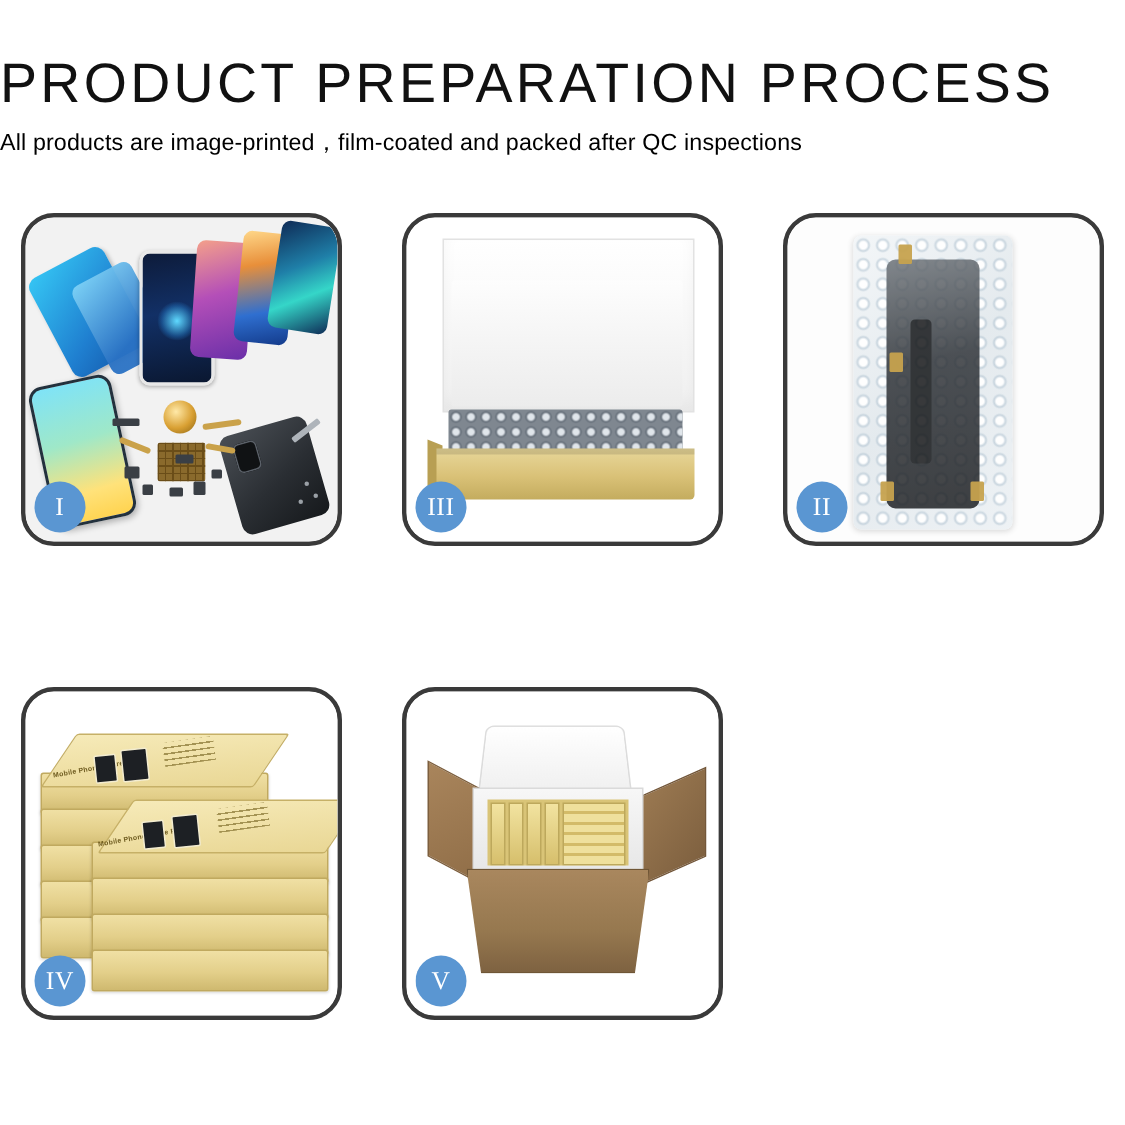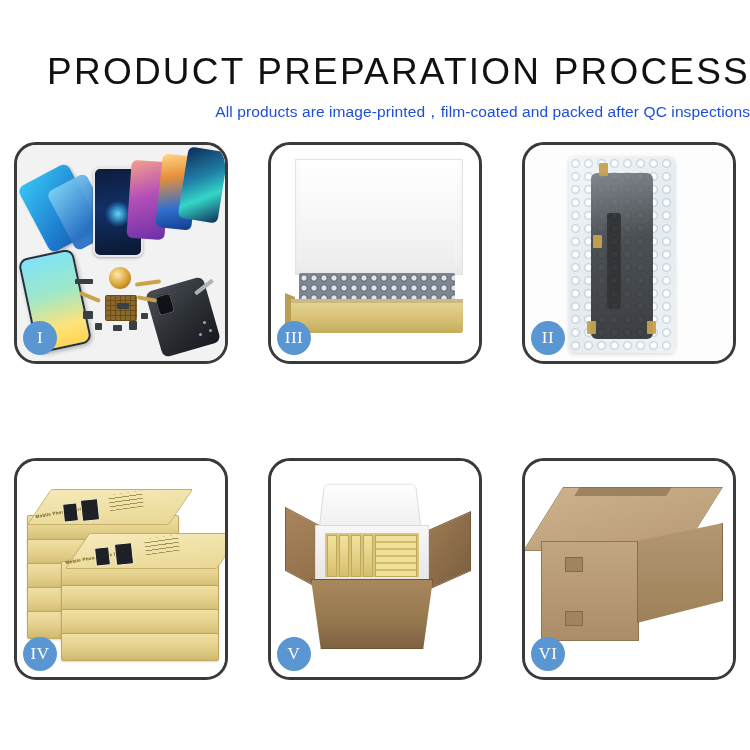--- a/index.html
+++ b/index.html
@@ -4,33 +4,33 @@
 <style>
   html,body{margin:0;padding:0;}
   body{
     width:750px;height:750px;
     background:#ffffff;
     font-family:"Liberation Sans", sans-serif;
     overflow:hidden;
     position:relative;
   }
   .header{
-    position:absolute;top:34px;left:0;width:750px;text-align:right;margin-top:16px;
+    position:absolute;top:34px;left:0;width:750px;text-align:left;
   }
   .title{
     font-size:37px;
     letter-spacing:2.2px;
     color:#111111;
     font-weight:400;
     line-height:44px;
     white-space:nowrap;
   }
   .subtitle{
     font-size:15.5px;
-    color:#1d4ed8;
+    color:#000000;
     letter-spacing:.1px;
     margin-top:8px;
     line-height:20px;
     white-space:nowrap;
   }
   .grid{
     position:absolute;
     top:142px;left:14px;
     width:722px;
     display:grid;
@@ -419,25 +419,14 @@
           <i></i>
           <i></i>
           <i></i>
           <span class="flat"></span>
       </div>
       <div class="c5-body"></div>
     </div>
     <div class="badge">V</div>
   </div>
 
-  <div class="panel">
-    <div class="panel-inner p6">
-      <div class="c6-top"></div>
-      <div class="c6-seam"></div>
-      <div class="c6-front"></div>
-      <div class="c6-side"></div>
-      <div class="c6-tab" style="left:40px;top:96px;"></div>
-      <div class="c6-tab" style="left:40px;top:150px;"></div>
-    </div>
-    <div class="badge">VI</div>
-  </div>
 
 </div>
 
 </body></html>

